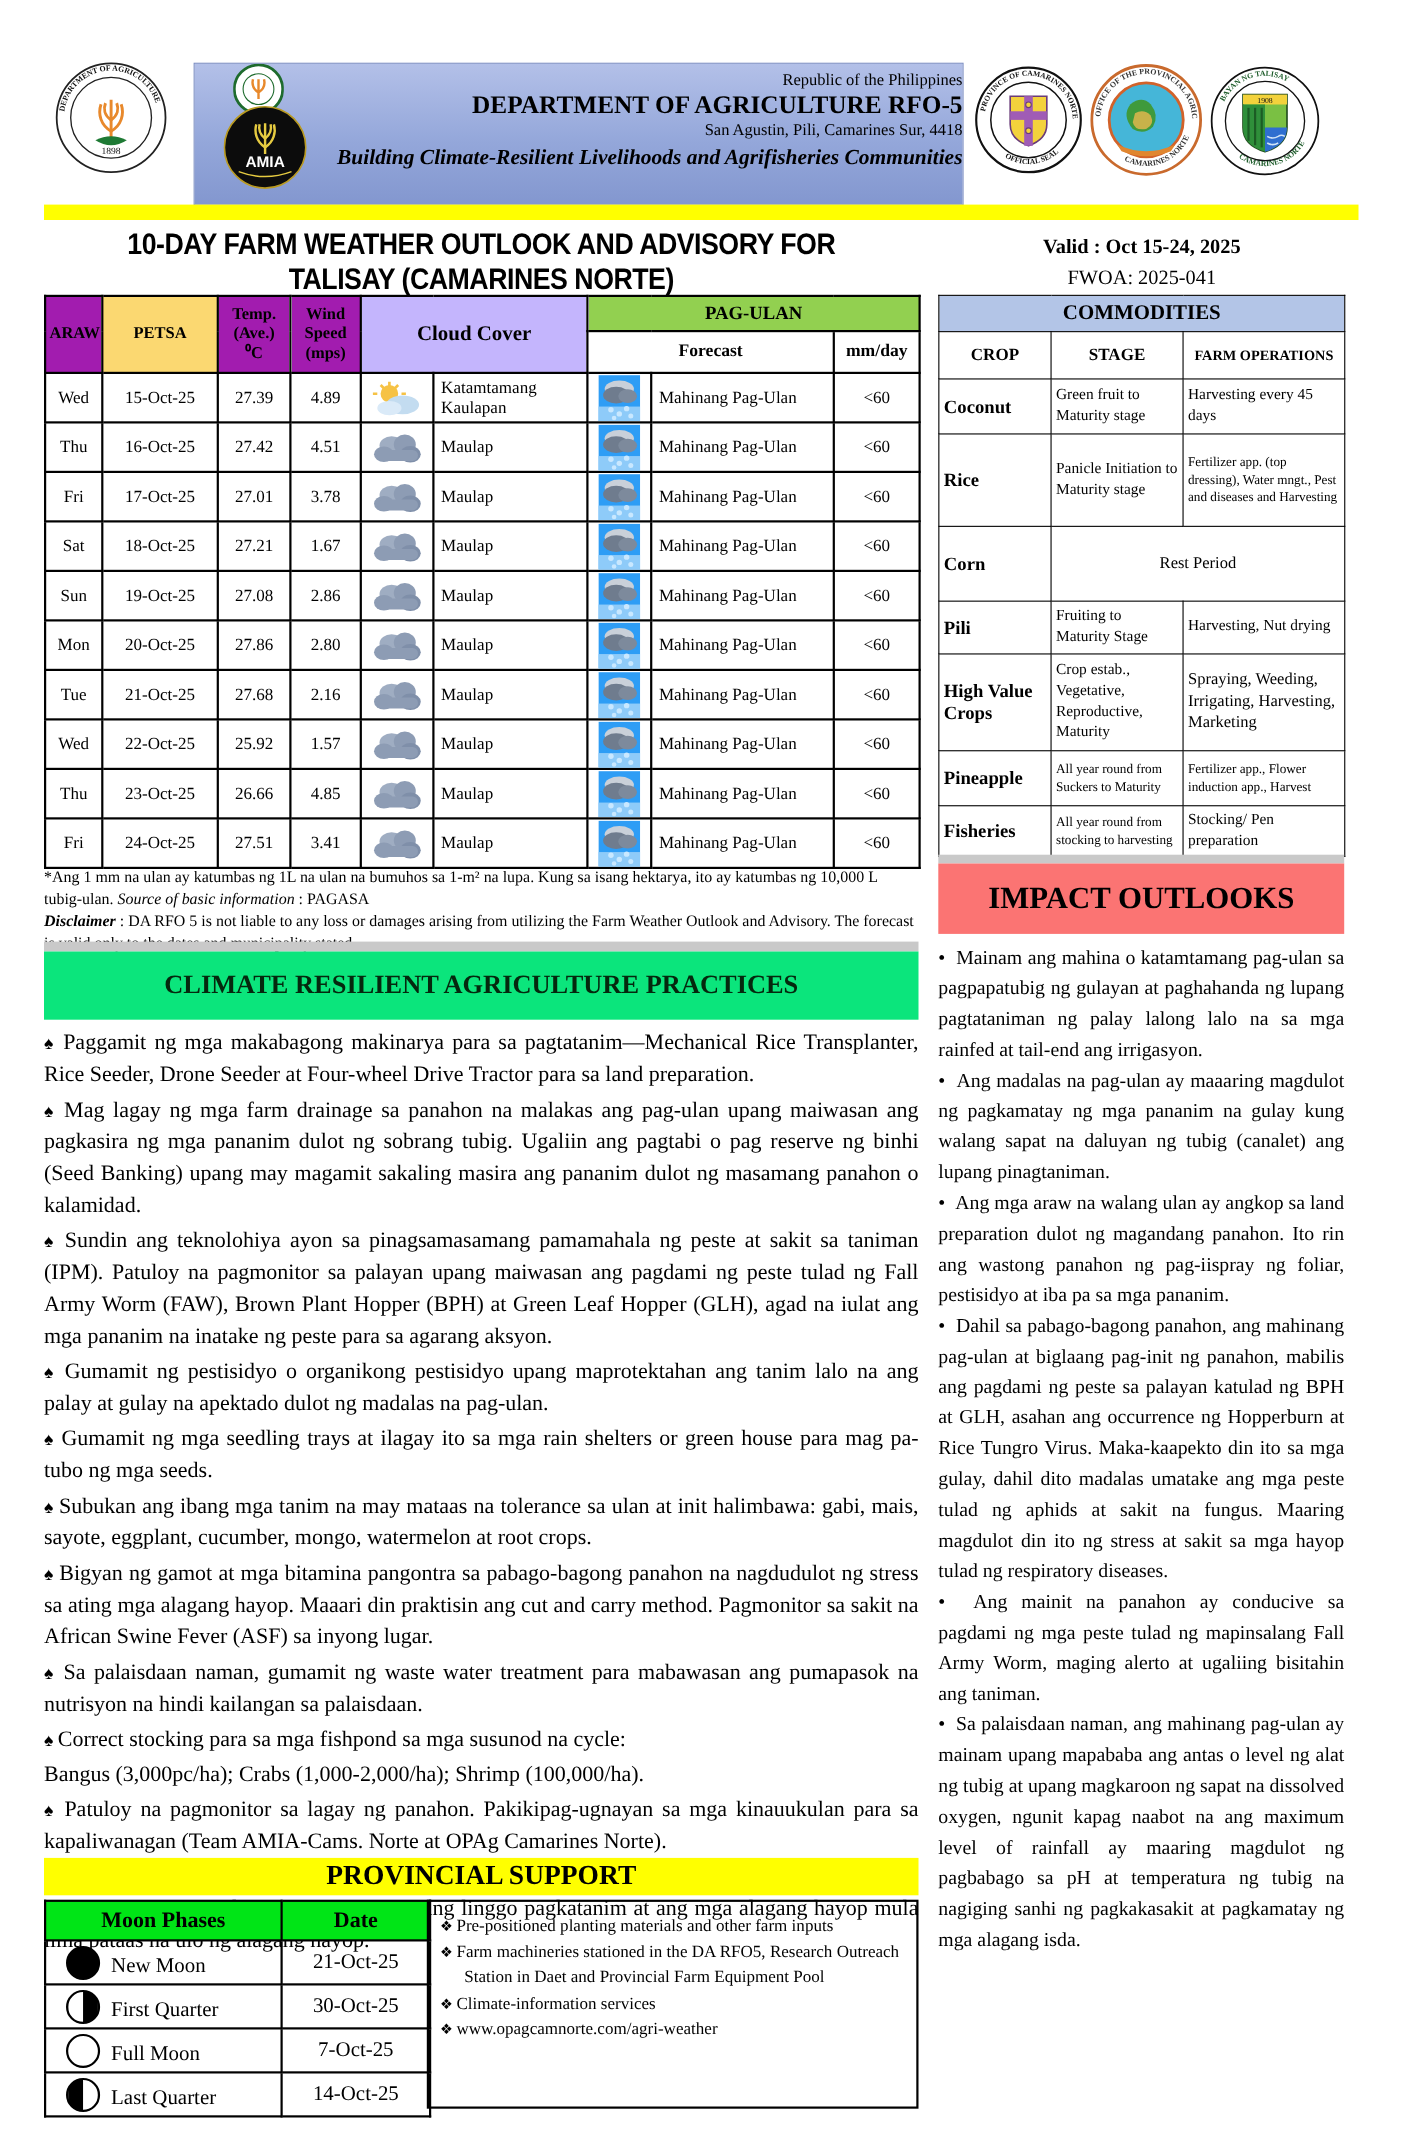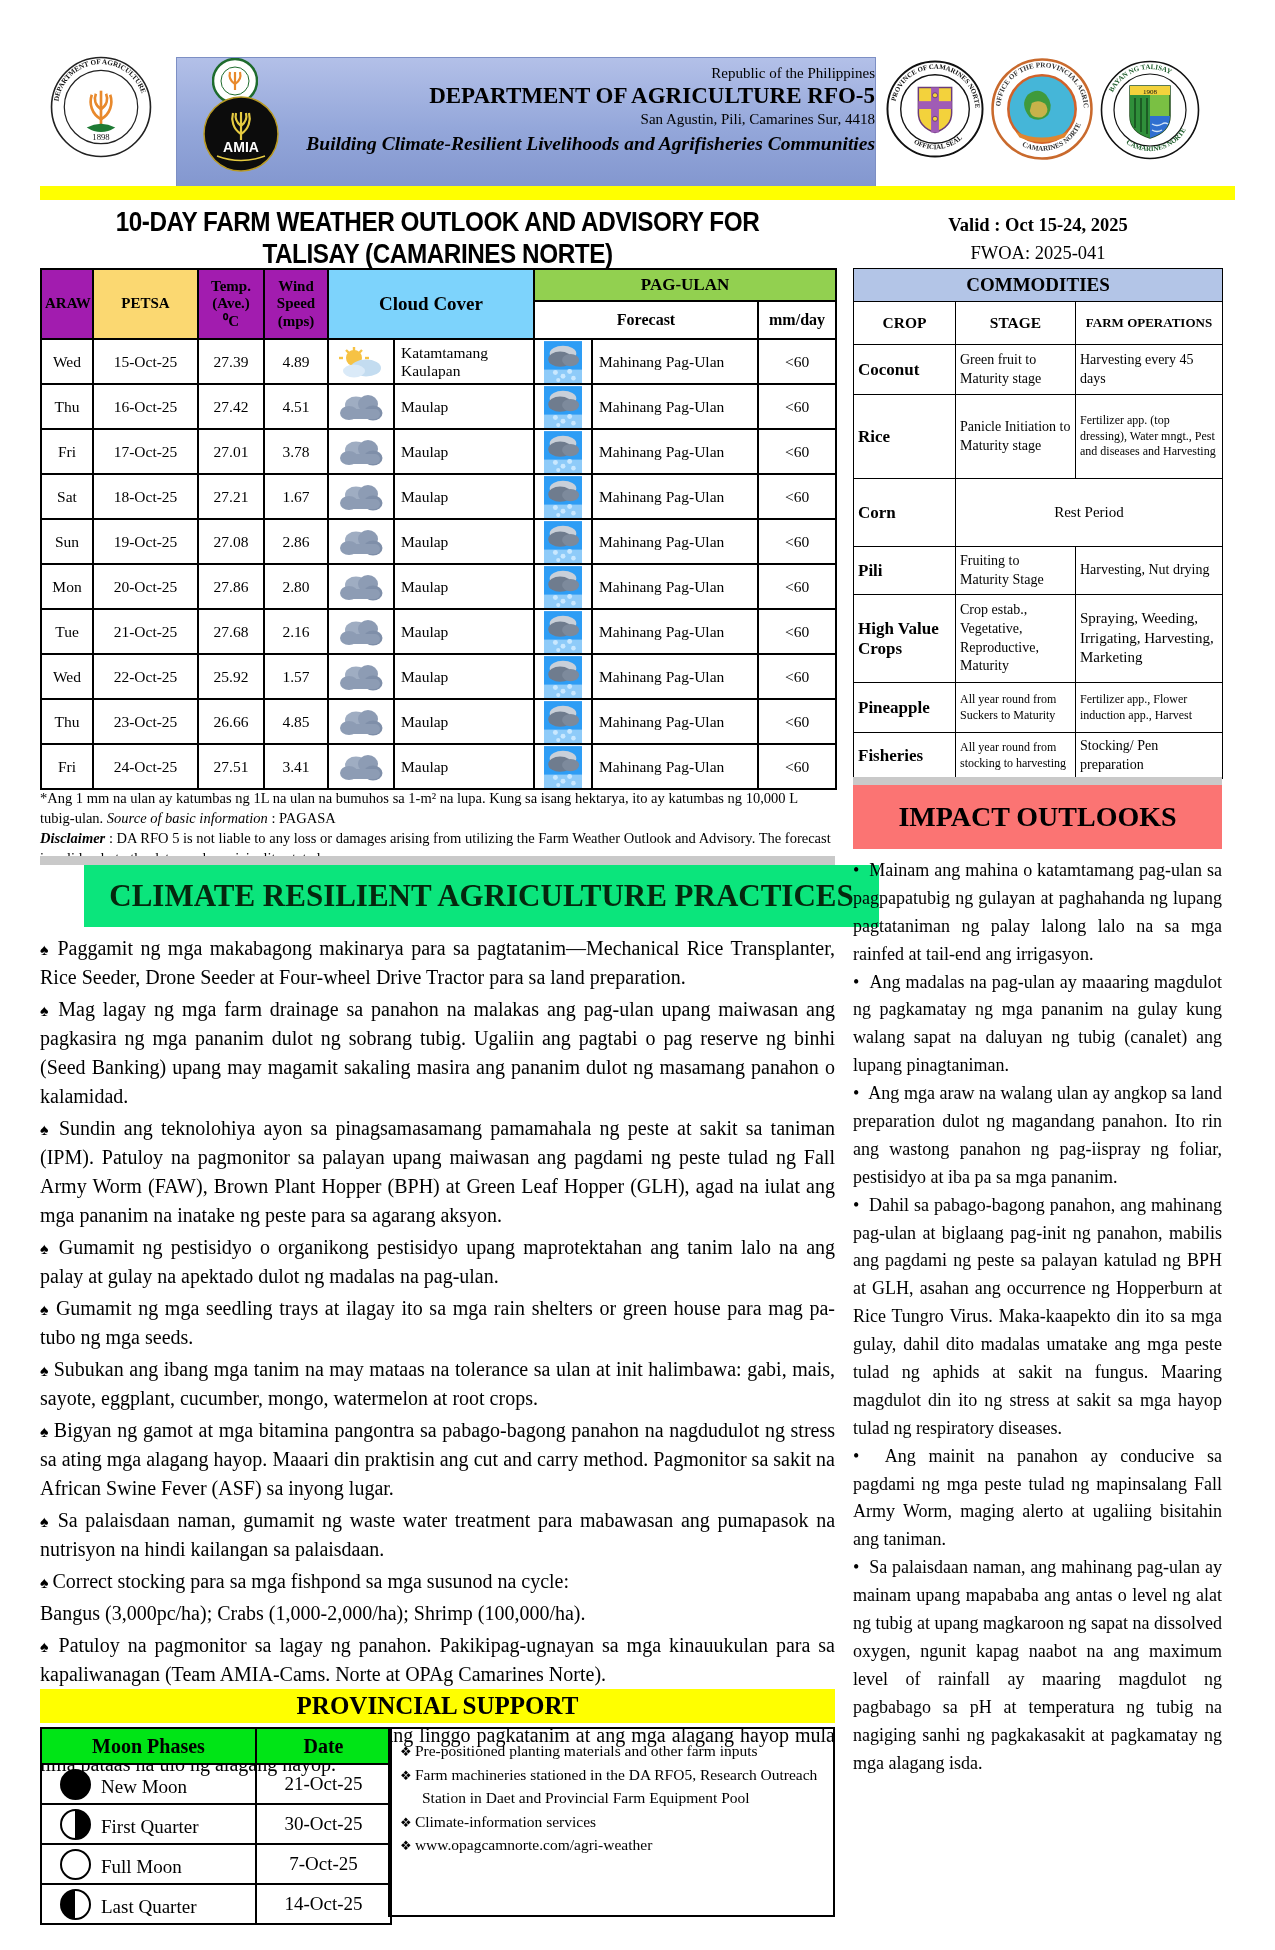--- a/index.html
+++ b/index.html
@@ -22,41 +22,41 @@
 
   
   table{border-collapse:collapse;}
   .wtable{left:40px;top:268px;width:795px;}
   .wtable table{width:795px;table-layout:fixed;}
   .wtable th,.wtable td{border:2px solid #000;padding:0 3px;font-size:15.5px;overflow:hidden;}
   .wtable th{font-weight:bold;font-size:15px;line-height:1.15;}
   .wtable tbody tr{height:45px;}
   .h-araw,.h-gray{background:#a21caf;}
   .h-petsa{background:#fbd871;}
-  .h-cloud{background:#7dd3fc;font-size:19px !important;}
+  .h-cloud{background:#c4b5fd;font-size:19px !important;}
   .h-green{background:#92d050;font-size:17px !important;height:30px;}
   .h-fore{font-size:16px !important;height:36px;}
   .c{text-align:center;}
   .lt{text-align:left;padding-left:6px !important;}
   .icell{text-align:center;padding:0 !important;vertical-align:middle;}
   .wicon svg{display:none;vertical-align:middle;}
   .wicon[data-icon="partly"] .ic-partly{display:inline;}
   .wicon[data-icon="cloudy"] .ic-cloudy{display:inline;}
   .ricon svg{vertical-align:middle;}
 
   
   .footnote{left:40px;top:788px;width:795px;font-size:14.5px;line-height:1.38;}
   .footnote .it{font-style:italic;}
   .footnote .bi{font-style:italic;font-weight:bold;}
 
   .divL{left:40px;top:856px;width:795px;height:9px;background:#c9c9c9;}
   .divR{left:853px;top:777px;width:369px;height:8px;background:#c9c9c9;}
 
   
-  .prhead{left:40px;top:865px;width:795px;height:62px;background:#0be57c;text-align:center;font-weight:bold;font-size:31px;color:#05280e;line-height:62px;margin-left:44px;}
+  .prhead{left:40px;top:865px;width:795px;height:62px;background:#0be57c;text-align:center;font-weight:bold;font-size:24px;color:#05280e;line-height:62px;}
   .prlist{left:40px;top:934px;width:795px;font-size:20px;line-height:1.45;text-align:justify;}
   .prlist div{margin:0 0 3px 0;}
   .prlist div[data-bullet="yes"]::before{content:"\2660\00a0";font-size:16px;}
 
   
   .ctable{left:853px;top:268px;width:369px;}
   .ctable table{width:369px;table-layout:fixed;}
   .ctable th,.ctable td{border:1.5px solid #000;padding:1px 4px;vertical-align:middle;overflow:hidden;}
   .ctitle{background:#b3c5e7;font-weight:bold;font-size:19px;text-align:center;height:30px;}
   .chead{font-weight:bold;text-align:center;font-size:15.5px;height:40px;}

